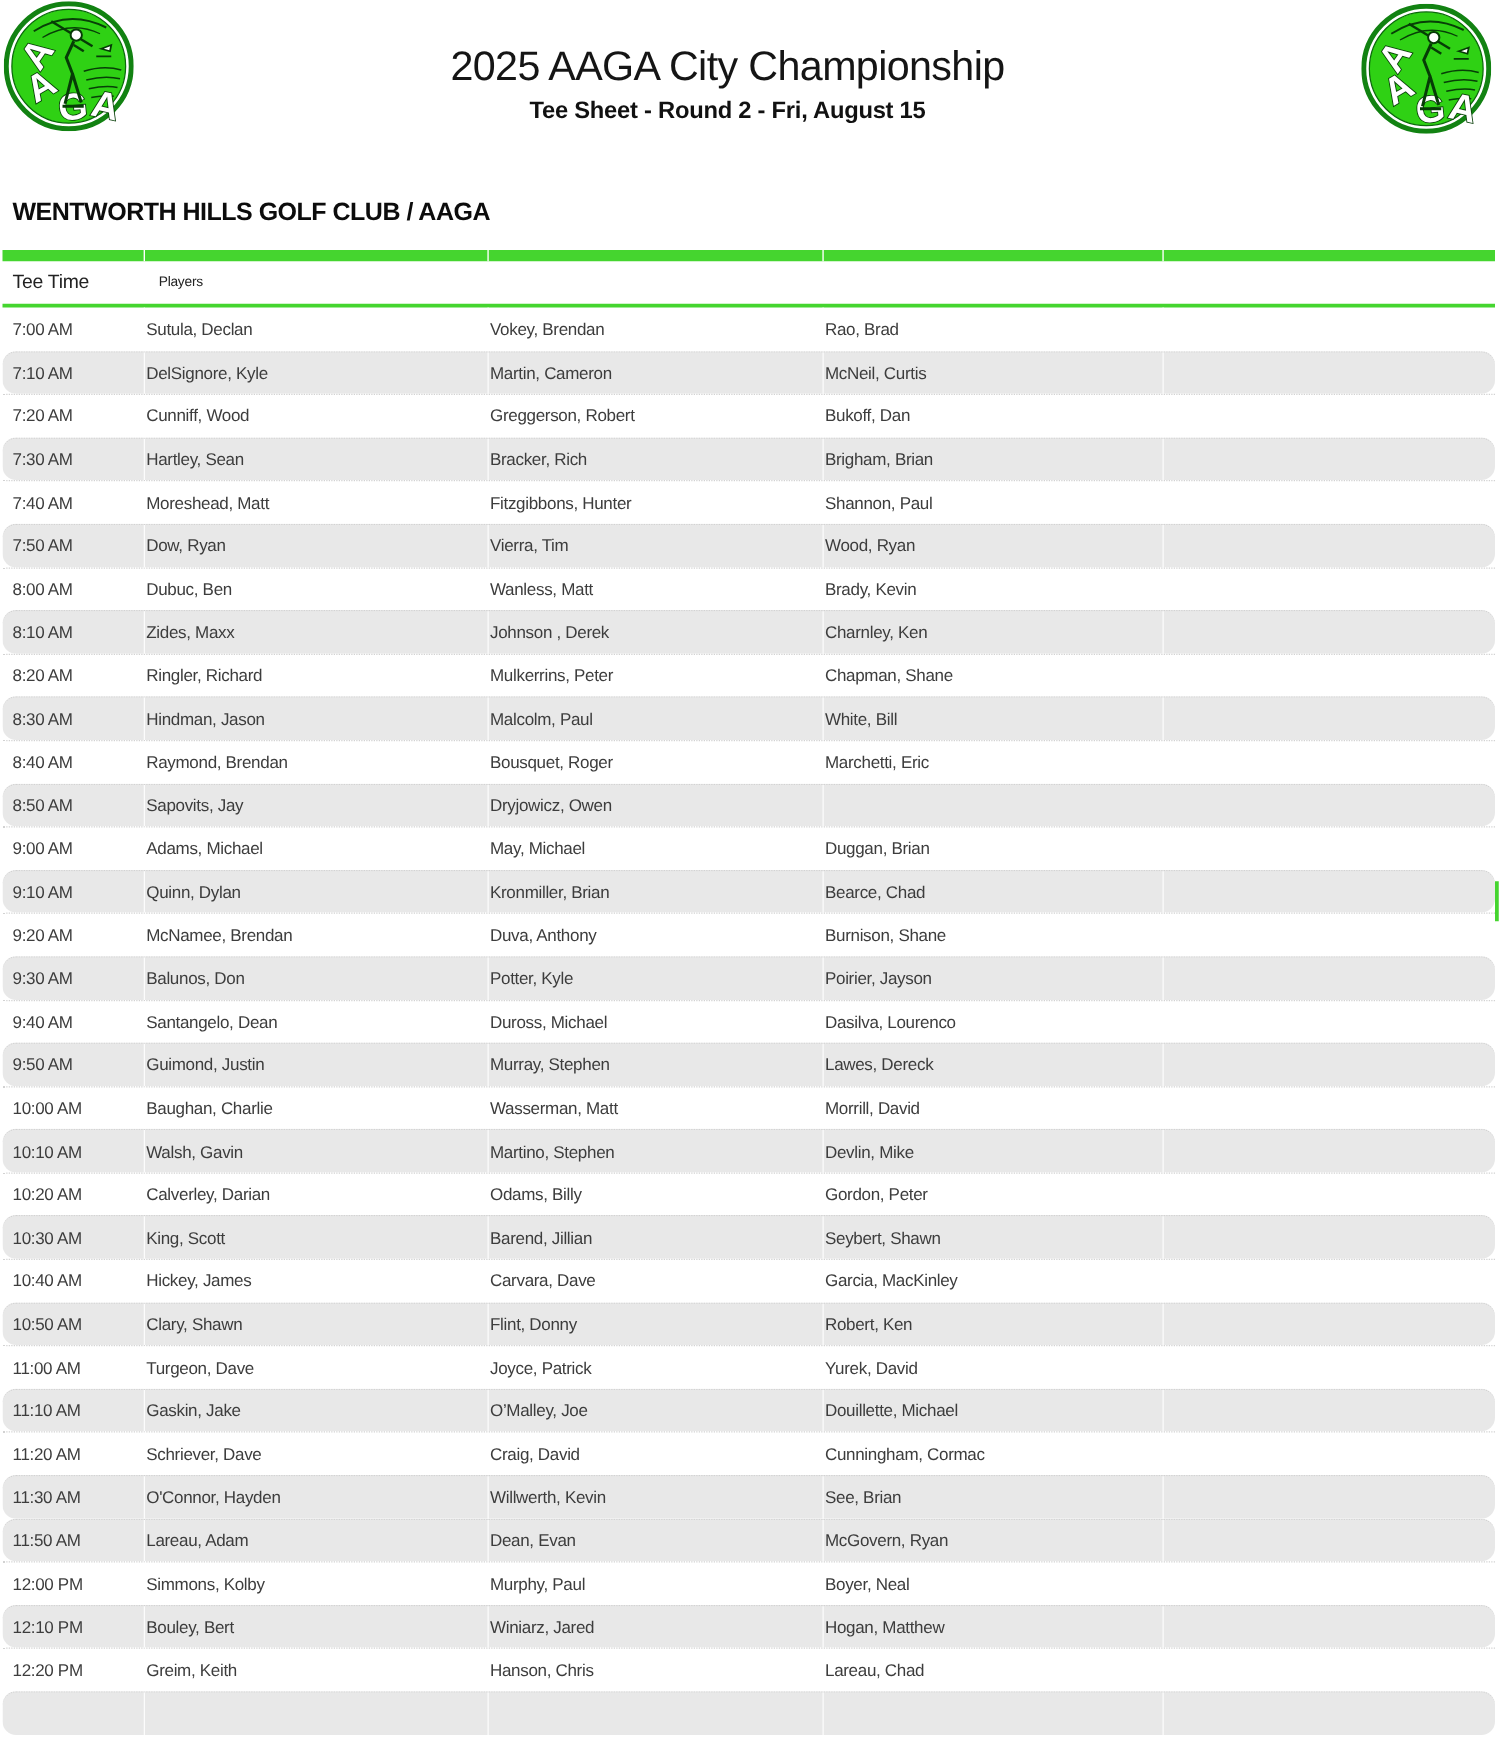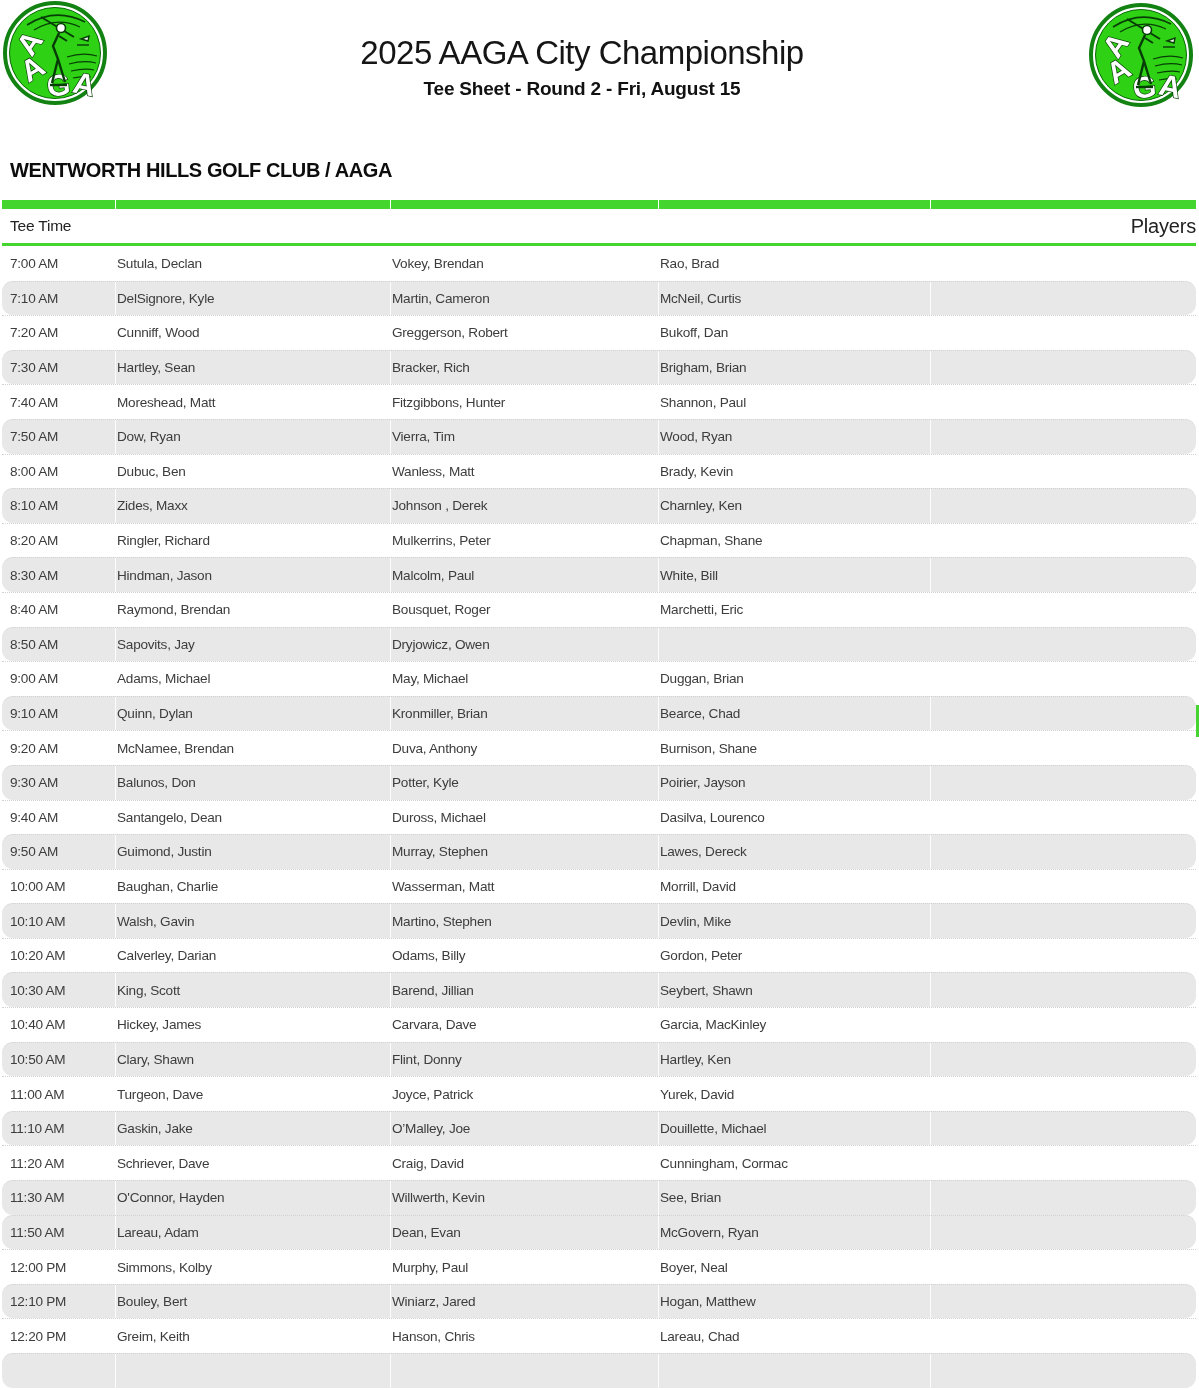--- a/index.html
+++ b/index.html
@@ -27,21 +27,21 @@
   }
   
   .tee-table{position:absolute;left:2px;top:200px;width:1194px;}
   .grid-row{display:grid;grid-template-columns:113px 275px 268px 272px auto;}
   .accent-bar{height:9px;}
   .accent-bar .bar-cell{height:9px;}
   .accent-bar .bar-cell + .bar-cell{border-left:1px solid #ffffff;}
   .head-row{display:grid;grid-template-columns:113px auto;height:34px;align-items:center;}
   .head-row{border-bottom:3px solid var(--green);gap:12px;}
   .th-teetime{font-size:15.5px;color:#222;padding-left:8px;letter-spacing:-0.2px;}
-  .th-players{font-size:20px;color:#222;text-align:right;letter-spacing:-0.2px;}
+  .th-players{font-size:11px;color:#222;text-align:left;letter-spacing:-0.2px;}
   .trow{height:34.6px;box-sizing:border-box;align-items:center;border-top:1px dotted #d2d2d2;}
   .trow:first-child{border-top:none;}
   .trow.stripe{background:#e8e8e8;border-radius:11px;}
   .trow > div{height:100%;display:flex;align-items:center;box-sizing:border-box;
     font-size:13.6px;color:#3d3d3d;letter-spacing:-0.25px;white-space:nowrap;overflow:hidden;}
   .trow > div + div{border-left:1px solid rgba(255,255,255,0.85);}
   .cell-time{padding-left:8px;color:#353535;}
   .cell-player{padding-left:1px;}
   
   .edge-sliver{position:absolute;left:1196px;top:705px;width:3px;height:32px;}
@@ -308,21 +308,21 @@
     <div class="cell-player">Hickey, James</div>
     <div class="cell-player">Carvara, Dave</div>
     <div class="cell-player">Garcia, MacKinley</div>
     <div class="cell-player"></div>
   </div>
 
   <div class="grid-row trow stripe">
     <div class="cell-time">10:50 AM</div>
     <div class="cell-player">Clary, Shawn</div>
     <div class="cell-player">Flint, Donny</div>
-    <div class="cell-player">Hartley, Ken</div>
+    <div class="cell-player">Robert, Ken</div>
     <div class="cell-player"></div>
   </div>
 
   <div class="grid-row trow">
     <div class="cell-time">11:00 AM</div>
     <div class="cell-player">Turgeon, Dave</div>
     <div class="cell-player">Joyce, Patrick</div>
     <div class="cell-player">Yurek, David</div>
     <div class="cell-player"></div>
   </div>

